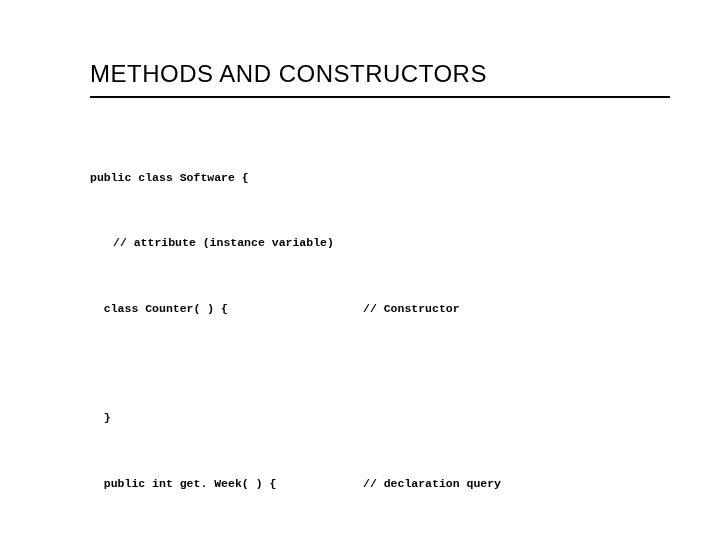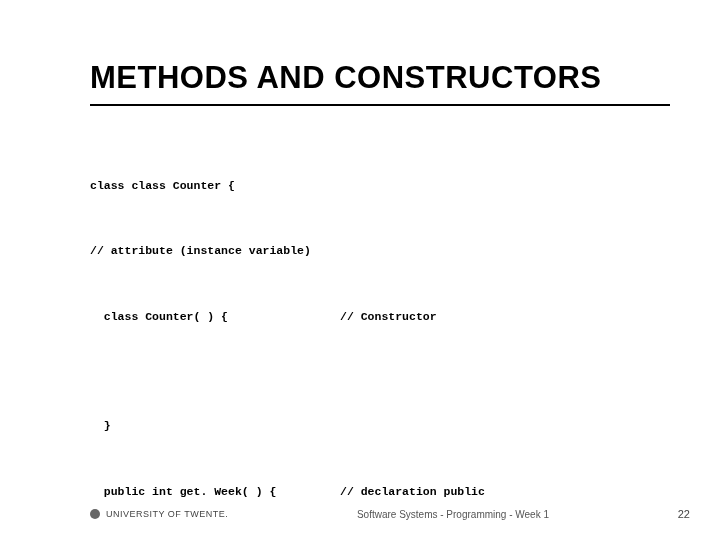--- a/index.html
+++ b/index.html
@@ -13,22 +13,22 @@
     overflow: hidden;
   }
   .slide {
     position: relative;
     width: 720px;
     height: 540px;
     box-sizing: border-box;
     padding: 60px 50px 40px 90px;
   }
   .title {
-    font-size: 31px;
-    font-weight: bold;
+    font-size: 24px;
+    font-weight: normal;
     margin-bottom: 8px;
     letter-spacing: 0.5px;
   }
   .rule {
     border: none;
     border-top: 2px solid #000;
     margin: 0 0 25px 0;
     width: 100%;
   }
   .code-area {
@@ -40,20 +40,21 @@
   }
   .code-row {
     display: flex;
   }
   .code-left {
     width: 250px;
     flex-shrink: 0;
   }
   .code-right {
     flex: 1;
+    margin-left: 23px;
   }
   .footer {
     position: absolute;
     bottom: 20px;
     left: 90px;
     right: 30px;
     display: flex;
     align-items: center;
     justify-content: space-between;
     font-size: 10px;
@@ -85,39 +86,31 @@
 </style>
 </head>
 <body>
 
 <div class="slide">
 
   <div class="title">METHODS AND CONSTRUCTORS</div>
   <hr class="rule">
 
   <div class="code-area">
-    <div class="code-row"><span class="code-left">class class Counter {</span></div>
+    <div class="code-row"><span class="code-left">public class Software {</span></div>
     <div class="code-row"><span class="code-right">// attribute (instance variable)</span></div>
     <div class="code-row"><span class="code-left">  class Counter( ) {</span><span class="code-right">// Constructor</span></div>
     <div class="code-row"></div>
     <div class="code-row"><span class="code-left">  }</span></div>
-    <div class="code-row"><span class="code-left">  public int get. Week( ) {</span><span class="code-right">// declaration public</span></div>
+    <div class="code-row"><span class="code-left">  public int get. Week( ) {</span><span class="code-right">// declaration query</span></div>
     
     
     
     
     
     
     
     
     
   </div>
 
-  <div class="footer">
-    <div class="uni">
-      <span class="uni-dot"></span>
-      <span>UNIVERSITY OF TWENTE.</span>
-    </div>
-    <div class="footer-center">Software Systems - Programming - Week 1</div>
-    <div class="pagenum">22</div>
-  </div>
 
 </div>
 
 </body></html>

